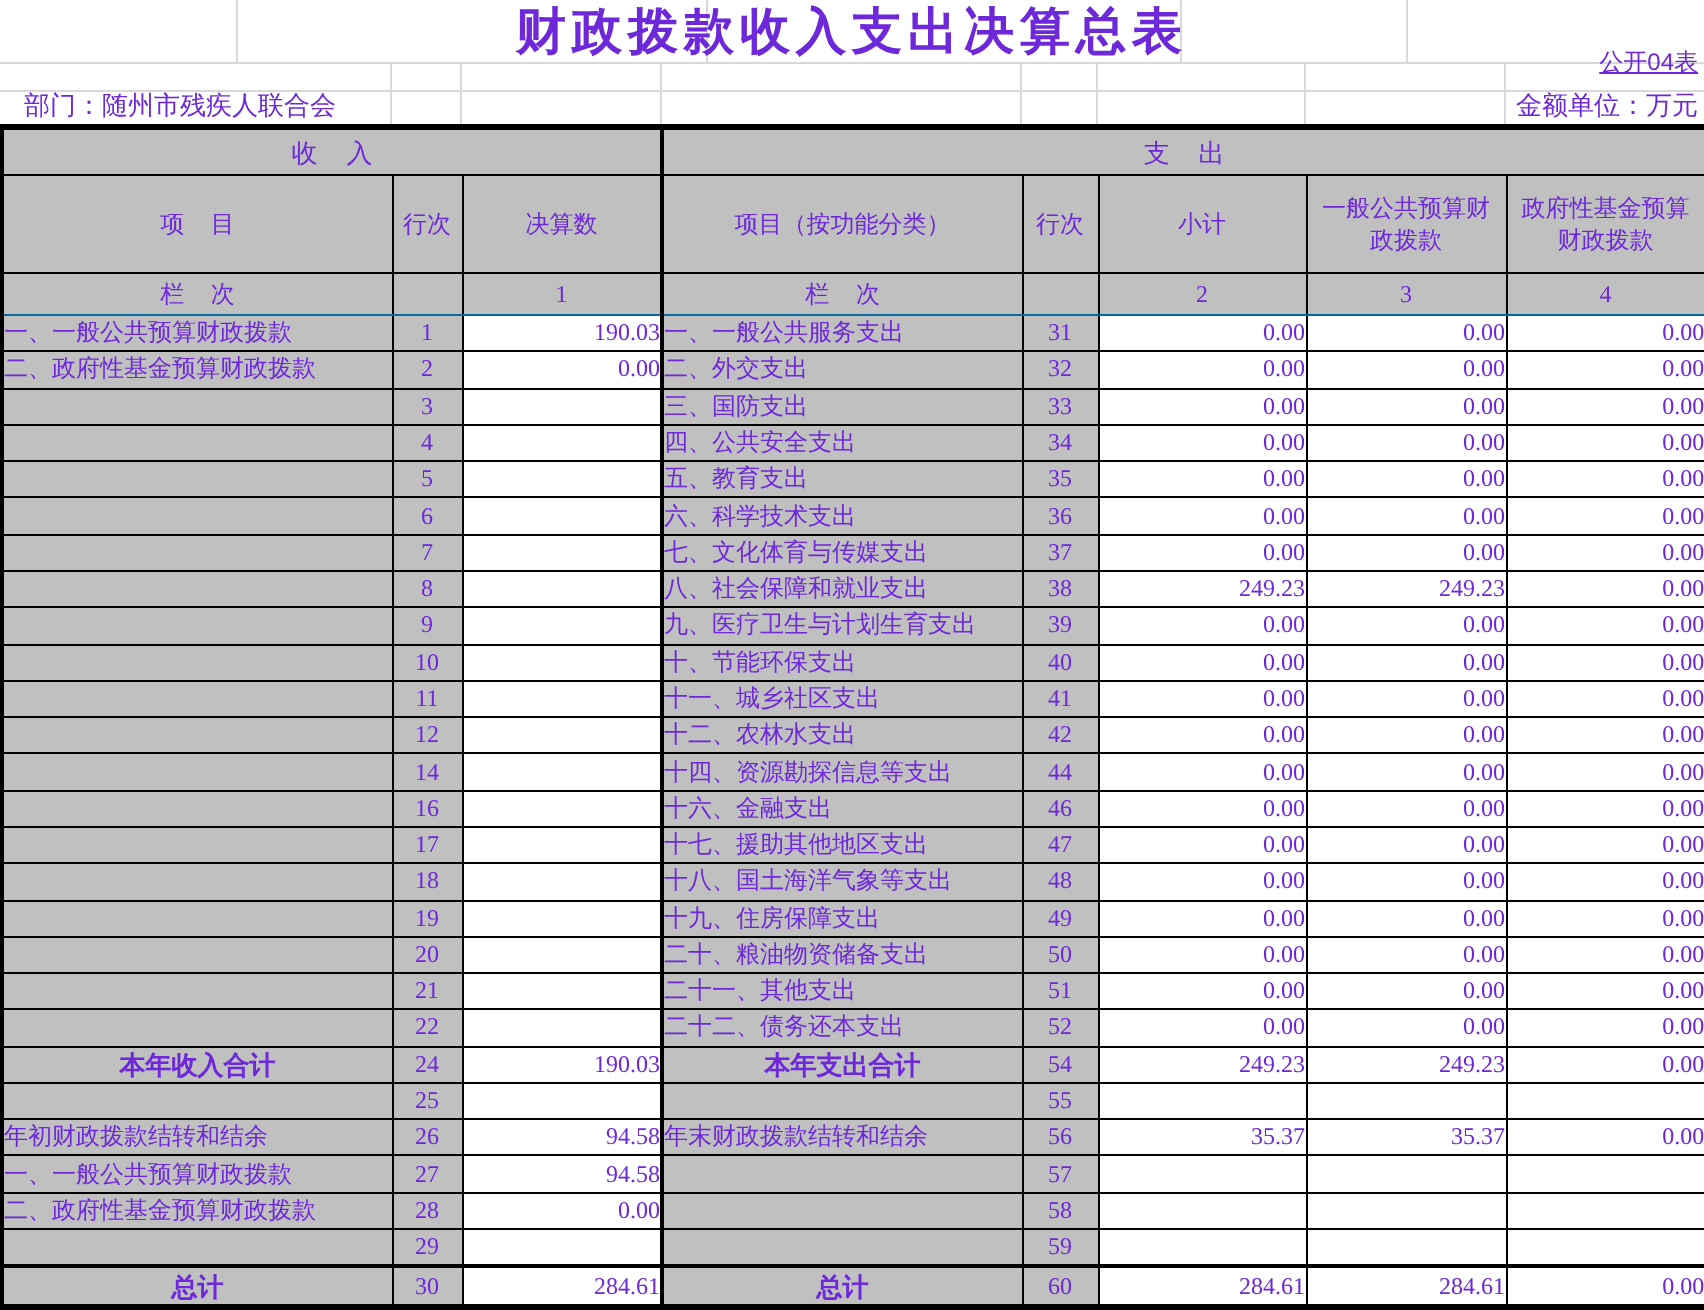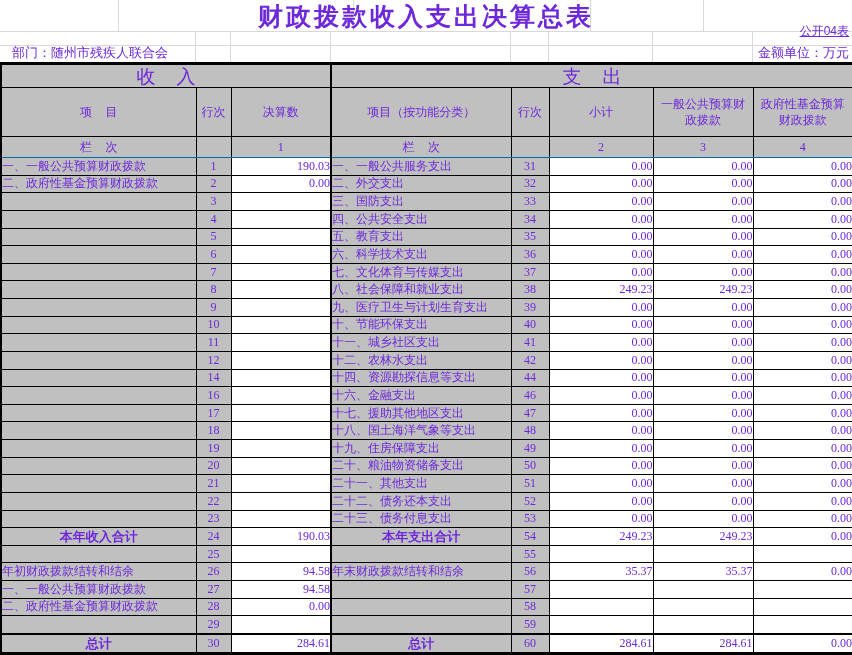--- a/index.html
+++ b/index.html
@@ -13,21 +13,21 @@
   .form-code{position:absolute;top:24px;right:3px;height:14px;line-height:14px;font-size:12px;text-decoration:underline;}
   .dept{position:absolute;top:45px;left:12px;height:16px;line-height:16px;font-size:13px;}
   .unit{position:absolute;top:45px;right:3px;height:20px;line-height:16px;font-size:13px;}
 
   table.budget{position:absolute;top:62px;left:0;width:852px;height:593px;
         border-collapse:collapse;table-layout:fixed;
         border:2px solid #000;border-top:3px solid #000;border-bottom:3px solid #000;}
   table.budget td{border:1px solid #000;font-size:12px;padding:0;overflow:hidden;
         white-space:nowrap;line-height:15px;vertical-align:middle;}
   .thickL{border-left:2px solid #000 !important;}
-  tr.sec td{height:22px;background:#c0c0c0;text-align:center;font-size:19px;white-space:pre;}
+  tr.sec td{height:22px;background:#c0c0c0;text-align:center;font-size:13px;white-space:pre;}
   tr.heads td{height:48px;background:#c0c0c0;text-align:center;white-space:normal;
         padding:0 5px;line-height:16px;}
   tr.lanci td{height:20px;background:#c0c0c0;text-align:center;white-space:pre;
         border-bottom:1px solid #0369a1;}
   tr.lanci td.num{font-family:"Liberation Serif",serif;}
   td.c-label{background:#c0c0c0;text-align:left;padding:0 2px;}
   td.c-no{background:#c0c0c0;text-align:center;font-family:"Liberation Serif",serif;}
   td.c-val{background:#ffffff;text-align:right;padding:0 3px;font-family:"Liberation Serif",serif;}
   tr.total td.c-label{font-weight:bold;text-align:center;font-size:13px;}
   tr.grand td{border-top:2px solid #000000;}
@@ -287,30 +287,20 @@
         <tr>
           <td class="c-label"></td>
           <td class="c-no">22</td>
           <td class="c-val"></td>
           <td class="c-label thickL">二十二、债务还本支出</td>
           <td class="c-no">52</td>
           <td class="c-val">0.00</td>
           <td class="c-val">0.00</td>
           <td class="c-val">0.00</td>
         </tr>
-        <tr>
-          <td class="c-label"></td>
-          <td class="c-no">23</td>
-          <td class="c-val"></td>
-          <td class="c-label thickL">二十三、债务付息支出</td>
-          <td class="c-no">53</td>
-          <td class="c-val">0.00</td>
-          <td class="c-val">0.00</td>
-          <td class="c-val">0.00</td>
-        </tr>
         <tr class="total">
           <td class="c-label">本年收入合计</td>
           <td class="c-no">24</td>
           <td class="c-val">190.03</td>
           <td class="c-label thickL">本年支出合计</td>
           <td class="c-no">54</td>
           <td class="c-val">249.23</td>
           <td class="c-val">249.23</td>
           <td class="c-val">0.00</td>
         </tr>

